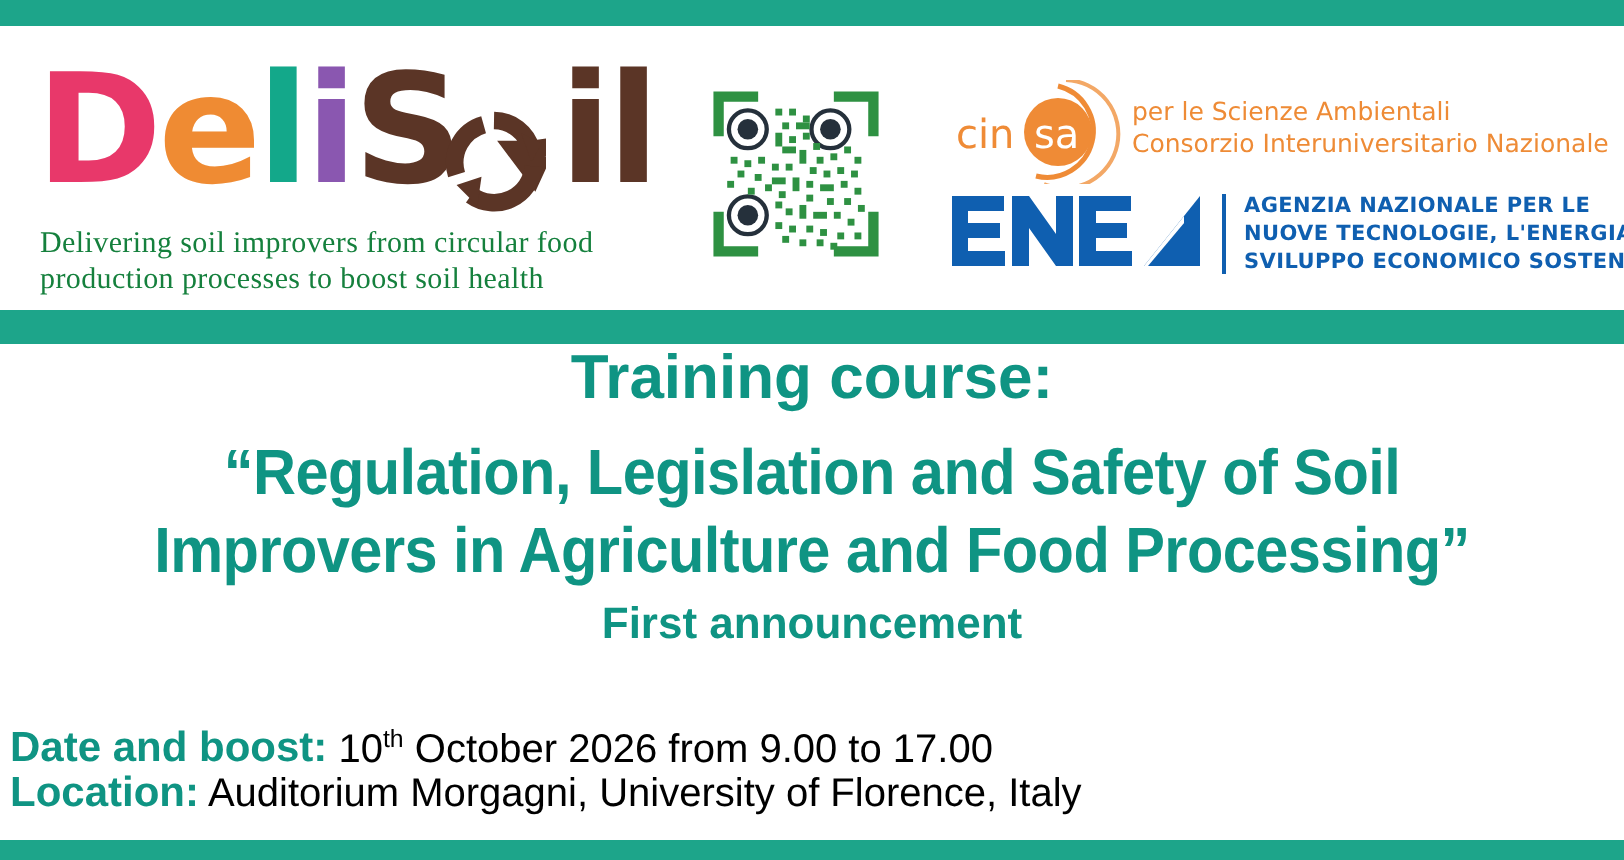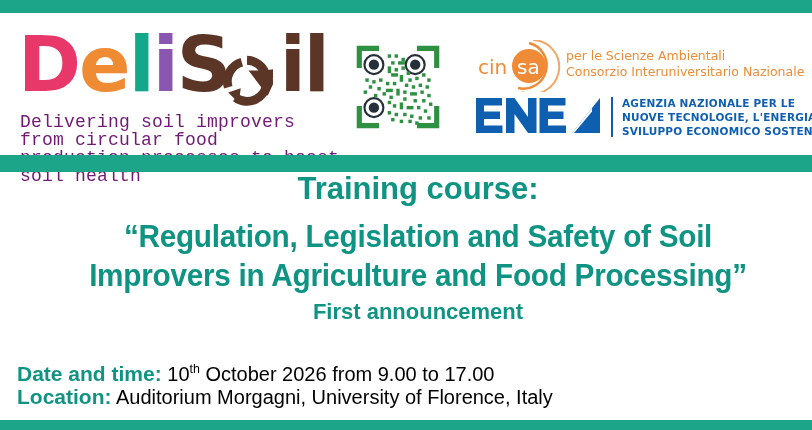--- a/index.html
+++ b/index.html
@@ -38,24 +38,24 @@
   .ds-i{color:#8a57b0;}
   .ds-s{color:#5b3526;}
   .ds-il{color:#5b3526;}
 
   
   .recycle{
     position:absolute;left:203px;top:29px;width:52px;height:52px;
   }
   .ds-tag{
     position:absolute;left:2px;top:88px;width:330px;
-    font-family:Liberation Mono, monospace;
-    font-size:18px;
+    font-family:Liberation Serif, serif;
+    font-size:15px;
     line-height:18px;
-    color:#701a75;
+    color:#15803d;
     letter-spacing:0.2px;
   }
 
   
   .qr{position:absolute;left:355px;top:28px;width:86px;height:92px;}
 
   
   .cinsa-block{position:absolute;left:474px;top:27px;width:330px;height:56px;}
   .cinsa-mark{position:absolute;left:0;top:0;width:90px;height:52px;}
   .cinsa-txt{
@@ -70,21 +70,21 @@
   .enea-mark{position:absolute;left:0;top:2px;width:128px;height:44px;}
   .enea-divider{position:absolute;left:137px;top:4px;width:2px;height:40px;background:#0f5fb0;}
   .enea-txt{
     position:absolute;left:148px;top:3px;
     font-family:"DejaVu Sans", sans-serif;
     font-weight:bold;font-size:10.5px;line-height:14px;color:#0f5fb0;
     letter-spacing:0.2px;white-space:nowrap;
   }
 
   
-  .body{position:absolute;top:172px;left:0;width:644px;height:248px;margin-left:12px;}
+  .body{position:absolute;top:172px;left:0;width:644px;height:248px;}
   .course-label{
     position:absolute;top:0;left:0;width:812px;text-align:center;
     font-family:"Liberation Sans Narrow","Liberation Sans", sans-serif;
     font-weight:bold;font-size:31px;line-height:34px;color:#0f9483;
     letter-spacing:0px;
   }
   .course-title{
     position:absolute;top:45px;left:0;width:812px;text-align:center;
     font-family:"Liberation Sans Narrow","Liberation Sans", sans-serif;
     font-weight:bold;font-size:32px;line-height:39px;color:#0f9483;
@@ -258,21 +258,21 @@
     <div class="course-label">Training course:</div>
 
     <div class="course-title">
       <div>“Regulation, Legislation and Safety of Soil</div>
       <div>Improvers in Agriculture and Food Processing”</div>
     </div>
 
     <div class="announce">First announcement</div>
 
     <div class="info-line info-1">
-      <span class="info-key">Date and time:</span><span class="info-val"> <span>10</span><sup>th</sup><span> October 2026 from 9.00 to 17.00</span></span>
+      <span class="info-key">Date and boost:</span><span class="info-val"> <span>10</span><sup>th</sup><span> October 2026 from 9.00 to 17.00</span></span>
     </div>
 
     <div class="info-line info-2">
       <span class="info-key">Location:</span><span class="info-val"> Auditorium Morgagni, University of Florence, Italy</span>
     </div>
   </div>
 
   <div class="rule rule-bottom"></div>
 </div>
 

